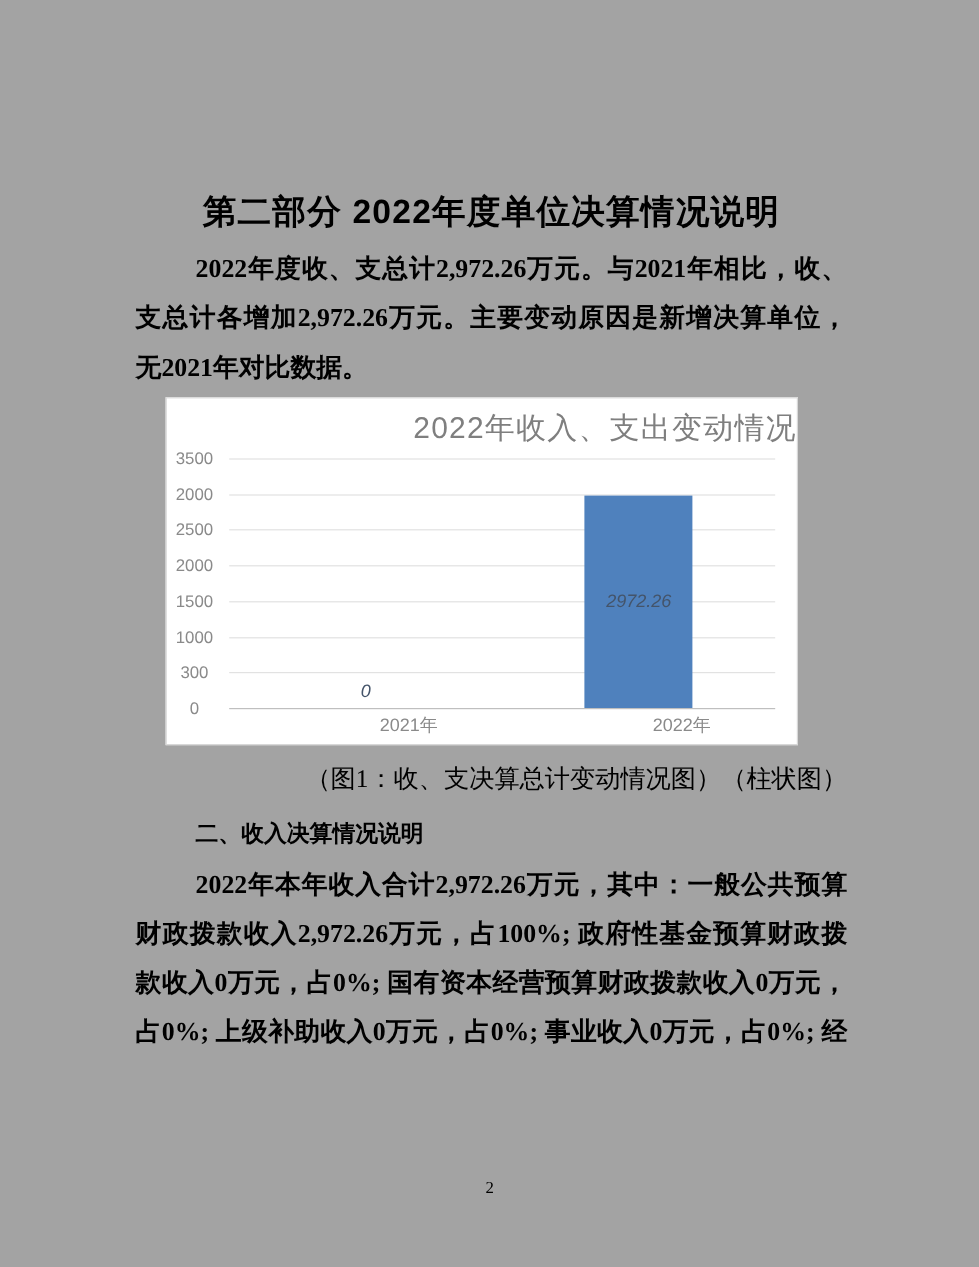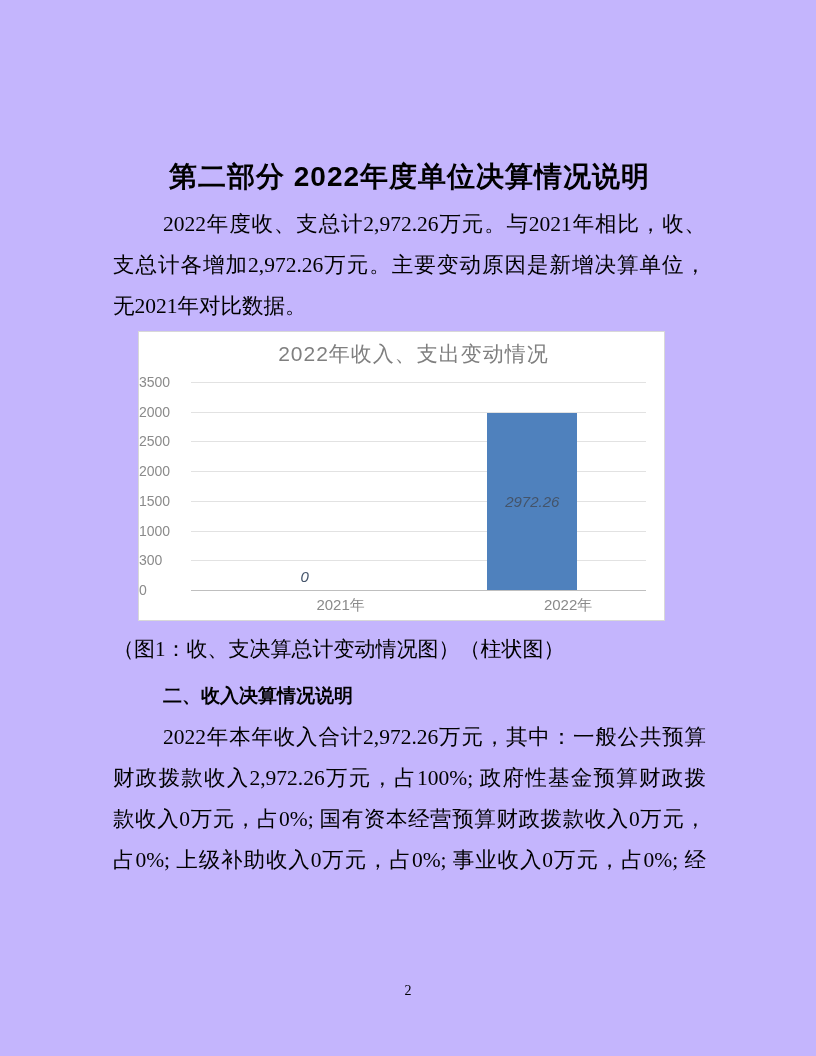--- a/index.html
+++ b/index.html
@@ -1,64 +1,64 @@
 <!DOCTYPE html>
 <html><head>
 <meta charset="utf-8">
 <style>
   * { margin:0; padding:0; box-sizing:border-box; }
   html,body { background:#ffffff; }
   .page {
-    position:relative; width:816px; height:1056px; background:#c4b5fd;
+    position:relative; width:816px; height:1056px; background:#a3a3a3;
     overflow:hidden; font-family:"Liberation Serif","DejaVu Serif",serif; color:#000;
   }
   .content { padding:158px 110px 0 113px; }
   .doc-title {
     font-family:"Liberation Sans","DejaVu Sans",sans-serif;
     font-weight:bold; font-size:28px; line-height:38px; text-align:center;
     letter-spacing:1px;
   }
   .sec-heading {
     font-family:"Liberation Sans","DejaVu Sans",sans-serif;
     font-weight:bold; font-size:19px; line-height:26px; text-indent:50px;
   }
   .h1-gap { margin-top:32px; }
   .h2-gap { margin-top:13px; }
   .para { margin-top:8px; }
   .para-line {
     font-size:21.5px; line-height:41px;
-    text-align:justify; text-align-last:justify;
+    text-align:justify; text-align-last:justify;font-weight:bold;
   }
   .para-line.indent { text-indent:50px; }
   .para-line.last { text-align-last:left; }
   .chart-frame {
     position:relative; margin:4px 0 0 25px; width:527px; height:290px;
     background:#ffffff; border:1px solid #d8d8d8;
     font-family:"Liberation Sans","DejaVu Sans",sans-serif;
   }
   .chart-title {
-    position:absolute; top:8px; left:12px; width:100%;
-    text-align:center; font-size:21px; color:#7f7f7f; letter-spacing:1px;
+    position:absolute; top:8px; left:0; width:100%;
+    text-align:right; font-size:25px; color:#7f7f7f; letter-spacing:1px;
   }
   .gridline { position:absolute; height:1px; background:#e2e2e2; }
   .gridline.axis { background:#bfbfbf; }
   .ytick {
-    position:absolute; left:0; width:46px; text-align:left;
+    position:absolute; left:0; width:46px; text-align:center;
     font-size:14px; color:#8a8a8a; line-height:14px;
   }
   .bar { position:absolute; background:#4f81bd; }
   .bar-label {
     position:absolute; width:120px; text-align:center;
     font-size:15px; color:#44546a; line-height:18px;font-style:italic;
   }
   .xtick {
     position:absolute; width:120px; text-align:right;
     font-size:15px; color:#8a8a8a; line-height:18px;
   }
-  .fig-caption { margin-top:8px; font-size:21px; line-height:41px; text-align:left; }
+  .fig-caption { margin-top:8px; font-size:21px; line-height:41px; text-align:right; }
   .page-number {
     position:absolute; top:983px; left:0; width:100%;
     text-align:center; font-size:14px; color:#000;
   }
 </style>
 </head>
 <body>
 
 <div class="page">
   <div class="content">

